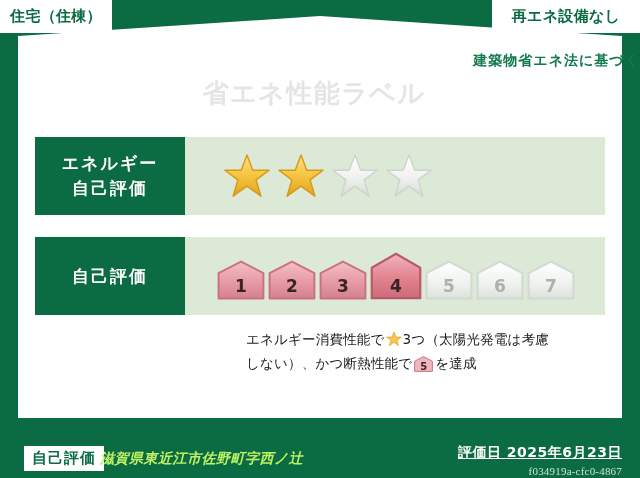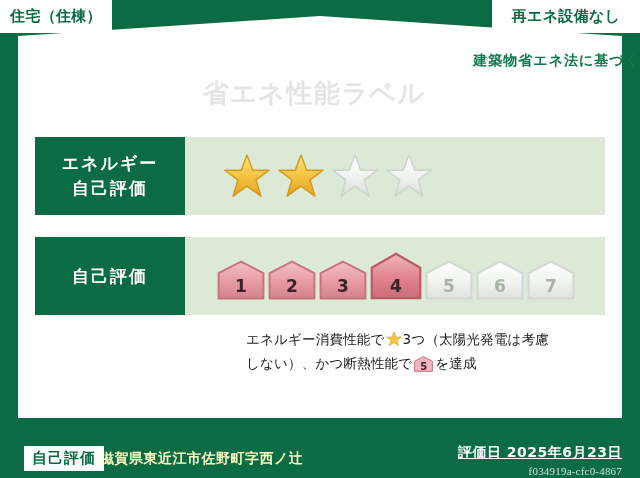--- a/index.html
+++ b/index.html
@@ -90,22 +90,22 @@
     font-size:10px;font-weight:bold;color:#3a2326;line-height:1;
   }
 
   
   .footer{position:absolute;left:2px;right:0;bottom:0;height:44px;}
   .self-eval{
     position:absolute;left:22px;top:12px;background:#ffffff;color:#0b6b42;
     font-size:15px;font-weight:bold;letter-spacing:1px;padding:3px 8px;
   }
   .address{
-    position:absolute;left:98px;top:16px;color:#fef9c3;
-    font-size:14px;font-weight:bold;letter-spacing:0.5px;
+    position:absolute;left:98px;top:16px;color:#bef264;
+    font-size:14px;font-weight:bold;letter-spacing:0.5px;font-style:italic;
   }
   .eval-date{
     position:absolute;right:18px;top:10px;color:#ffffff;
     font-size:14px;font-weight:bold;letter-spacing:0.5px;text-decoration:underline;
   }
   .eval-id{
     position:absolute;right:18px;top:31px;color:#cfe3d7;
     font-size:11px;letter-spacing:0.2px;
     font-family:Liberation Serif, serif;
   }

